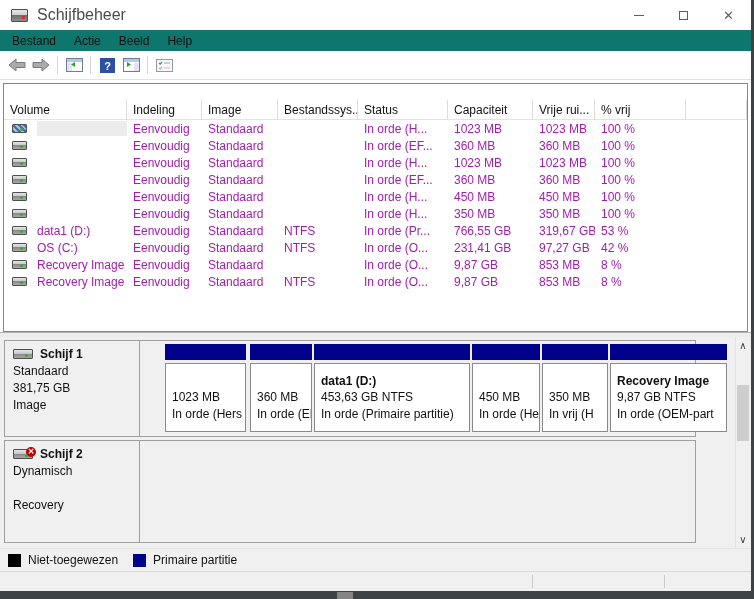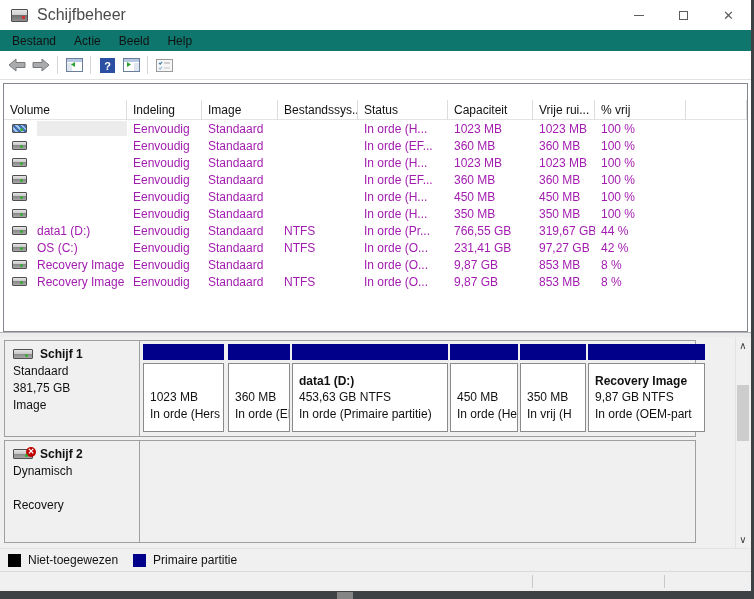--- a/index.html
+++ b/index.html
@@ -50,21 +50,21 @@
   .vol-name { margin-left:10px; height:15px; flex:1; display:flex; align-items:center; }
   .lv-row.selected .vol-name { background:#ececec; max-width:92px; }
 
   
   .splitter { position:absolute; top:332px; left:0; width:751px; height:5px;
               background:#ececec; border-top:1px solid #b4b4b4; }
 
   
   .bottom-pane { position:absolute; top:337px; left:0; width:751px; height:211px; background:#f0f0f0; }
   .disk-row { margin:3px 0 0 4px; width:692px; height:97px; border:1px solid #9f9f9f;
-              background:#f0f0f0; display:flex; }
+              background:#f0f0f0; display:flex;gap:22px; }
   .disk-row:nth-child(2) { height:103px; }
   .disk-label { width:135px; border-right:1px solid #9f9f9f; padding:6px 4px 0 8px; }
   .disk-title-line { display:flex; align-items:center; margin-bottom:2px; }
   .disk-ico { width:20px; height:10px; position:relative; margin-right:7px; border:1px solid #4f4f4f; border-radius:1px;
               background:linear-gradient(180deg,#e4e4e4 0%,#c8c8c8 45%,#8a8a8a 50%,#a8a8a8 100%); }
   .disk-ico::after { content:""; position:absolute; right:4px; bottom:1px; width:3px; height:3px;
                      background:#2fae2f; border-radius:50%; }
   .err-badge { position:absolute; right:-4px; top:-3px; width:10px; height:10px; border-radius:50%;
                background:#c00000; color:#fff; font-size:8px; font-weight:bold; line-height:10px;
                text-align:center; }
@@ -278,21 +278,21 @@
             <div class="cell vol-cell c0">
               <span class="drive-ico"></span>
               <span class="vol-name">data1 (D:)</span>
             </div>
             <div class="cell c1">Eenvoudig</div>
             <div class="cell c2">Standaard</div>
             <div class="cell c3">NTFS</div>
             <div class="cell c4">In orde (Pr...</div>
             <div class="cell c5">766,55 GB</div>
             <div class="cell c6">319,67 GB</div>
-            <div class="cell c7">44 %</div>
+            <div class="cell c7">53 %</div>
             <div class="cell c8"></div>
           </div>
           <div class="lv-row">
             <div class="cell vol-cell c0">
               <span class="drive-ico"></span>
               <span class="vol-name">OS (C:)</span>
             </div>
             <div class="cell c1">Eenvoudig</div>
             <div class="cell c2">Standaard</div>
             <div class="cell c3">NTFS</div>

